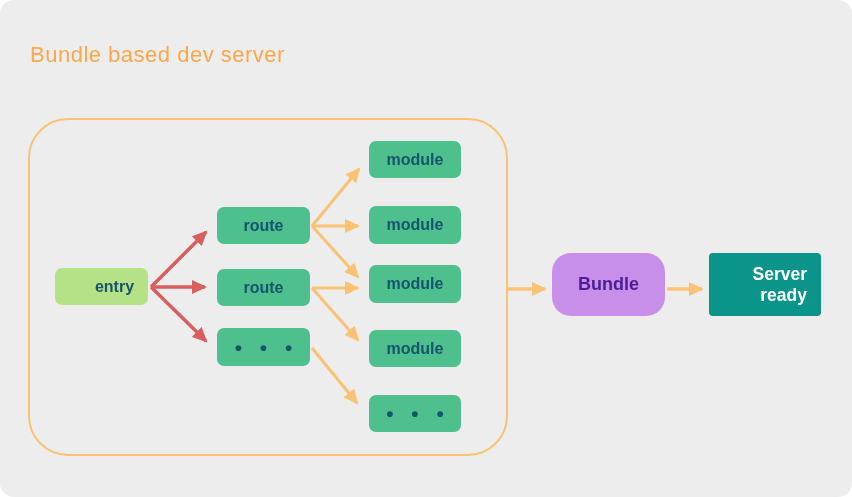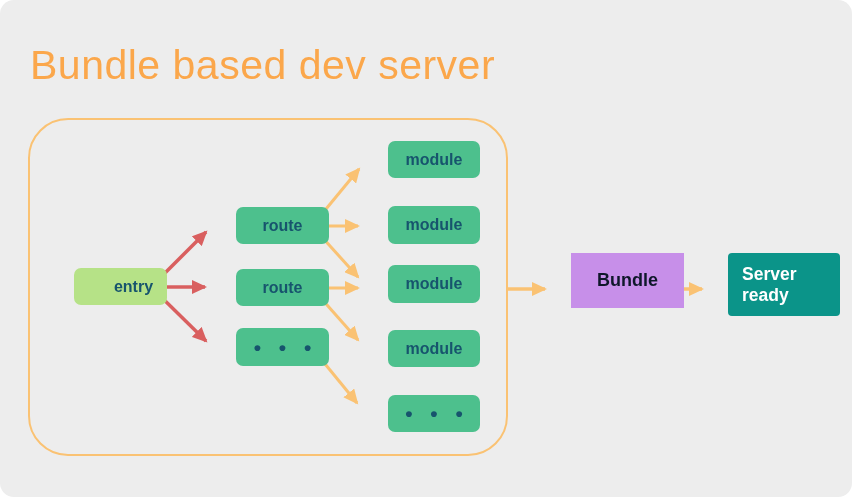--- a/index.html
+++ b/index.html
@@ -14,21 +14,21 @@
     height: 497px;
     background: #EDEDED;
     border-radius: 14px;
     overflow: hidden;
   }
   .title {
     position: absolute;
     left: 30px;
     top: 42px;
     margin: 0;
-    font-size: 41px;
+    font-size: 22px;
     font-weight: 500;
     color: #FBA74B;
     letter-spacing: 0.5px;
   }
   .group {
     position: absolute;
     left: 28px;
     top: 118px;
     width: 480px;
     height: 338px;
@@ -45,48 +45,47 @@
   }
   .node {
     position: absolute;
     display: flex;
     align-items: center;
     justify-content: center;
     font-weight: 700;
     font-size: 16px;
     border-radius: 7px;
     box-sizing: border-box;
-    text-align: left;
-    margin-left: 19px;
+    text-align: right;
   }
   .node-green  { background: #4DC08D; color: #17546D; }
   .node-entry  { background: #B6E287; color: #17546D; left: 55px;  top: 268px; width: 93px; height: 37px; padding-left: 26px; }
   .node-route1 { left: 217px; top: 207px; width: 93px; height: 37px; }
   .node-route2 { left: 217px; top: 269px; width: 93px; height: 37px; }
   .node-routes-more  { left: 217px; top: 328px; width: 93px; height: 38px; }
   .node-module1 { left: 369px; top: 141px; width: 92px; height: 37px; }
   .node-module2 { left: 369px; top: 206px; width: 92px; height: 38px; }
   .node-module3 { left: 369px; top: 265px; width: 92px; height: 38px; }
   .node-module4 { left: 369px; top: 330px; width: 92px; height: 37px; }
   .node-modules-more { left: 369px; top: 395px; width: 92px; height: 37px; }
   .dots {
     font-size: 21px;
     letter-spacing: 6px;
     padding-left: 6px; 
     line-height: 1;
   }
   .node-bundle {
     background: #C78FE9;
-    color: #0f172a;
+    color: #4c1d95;
     left: 552px;
     top: 253px;
     width: 113px;
-    height: 55px;
+    height: 63px;
     font-size: 18px;
-    border-radius: 0;
+    border-radius: 19px;
   }
   .node-server {
     background: #0B9489;
     color: #ffffff;
     left: 709px;
     top: 253px;
     width: 112px;
     height: 63px;
     font-size: 17.5px;
     line-height: 1.2;

